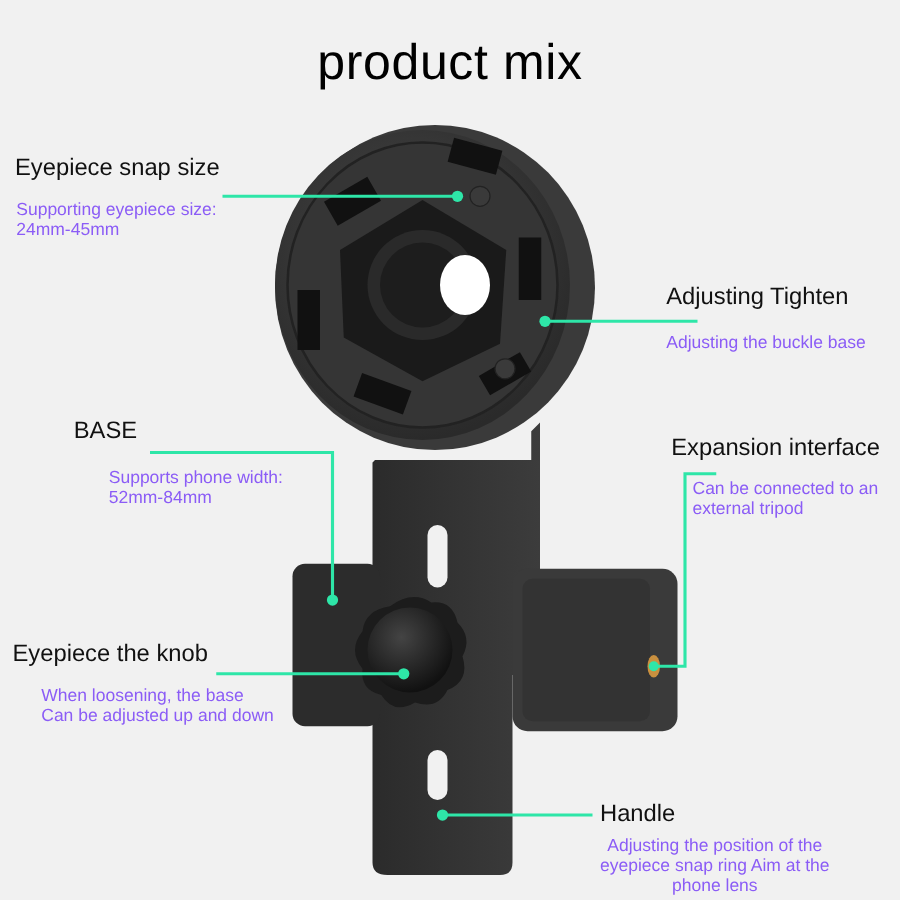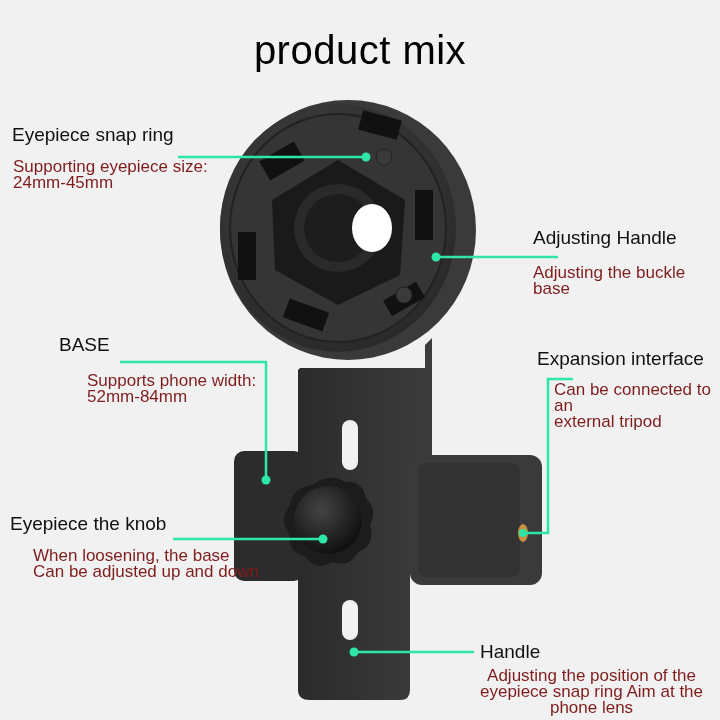--- a/index.html
+++ b/index.html
@@ -1,21 +1,21 @@
 <!DOCTYPE html>
 <html><head>
 <meta charset="utf-8">
 <style>
   html, body { margin:0; padding:0; }
   body { width:720px; height:720px; background:#f1f1f1; position:relative; overflow:hidden;
          font-family:"Liberation Sans", "DejaVu Sans", sans-serif; color:#111; }
   .title { position:absolute; top:28px; left:0; width:720px; text-align:center;
            font-size:40px; font-weight:400; letter-spacing:0.5px; color:#000; }
   .lbl { position:absolute; font-size:19px; color:#111; white-space:nowrap; }
-  .desc { position:absolute; font-size:17px; line-height:16px; color:#7f1d1d; white-space:pre-line; }
+  .desc { position:absolute; font-size:14px; line-height:16px; color:#8b5cf6; white-space:pre-line; }
   svg.art { position:absolute; left:0; top:0; }
 </style>
 </head>
 <body>
 
 <div class="title">product mix</div>
 
 <svg class="art" width="720" height="720" viewBox="0 0 720 720">
   <defs>
     <radialGradient id="ringG" cx="45%" cy="40%" r="60%">
@@ -85,25 +85,25 @@
   <g fill="#2ee6a8">
     <circle cx="366" cy="157" r="4.5"></circle>
     <circle cx="436" cy="257" r="4.5"></circle>
     <circle cx="266" cy="480" r="4.5"></circle>
     <circle cx="523" cy="533" r="4"></circle>
     <circle cx="323" cy="539" r="4.5"></circle>
     <circle cx="354" cy="652" r="4.5"></circle>
   </g>
 </svg>
 
-<div class="lbl" style="left:12px;top:124px;">Eyepiece snap ring</div>
+<div class="lbl" style="left:12px;top:124px;">Eyepiece snap size</div>
 <div class="desc" style="left:13px;top:159px;">Supporting eyepiece size:
 24mm-45mm</div>
 
-<div class="lbl" style="left:533px;top:227px;">Adjusting Handle</div>
+<div class="lbl" style="left:533px;top:227px;">Adjusting Tighten</div>
 <div class="desc" style="left:533px;top:265px;">Adjusting the buckle base</div>
 
 <div class="lbl" style="left:59px;top:334px;">BASE</div>
 <div class="desc" style="left:59px;top:373px;margin-left:28px;">Supports phone width:
 52mm-84mm</div>
 
 <div class="lbl" style="left:537px;top:348px;">Expansion interface</div>
 <div class="desc" style="left:554px;top:382px;">Can be connected to an
 external tripod</div>
 

